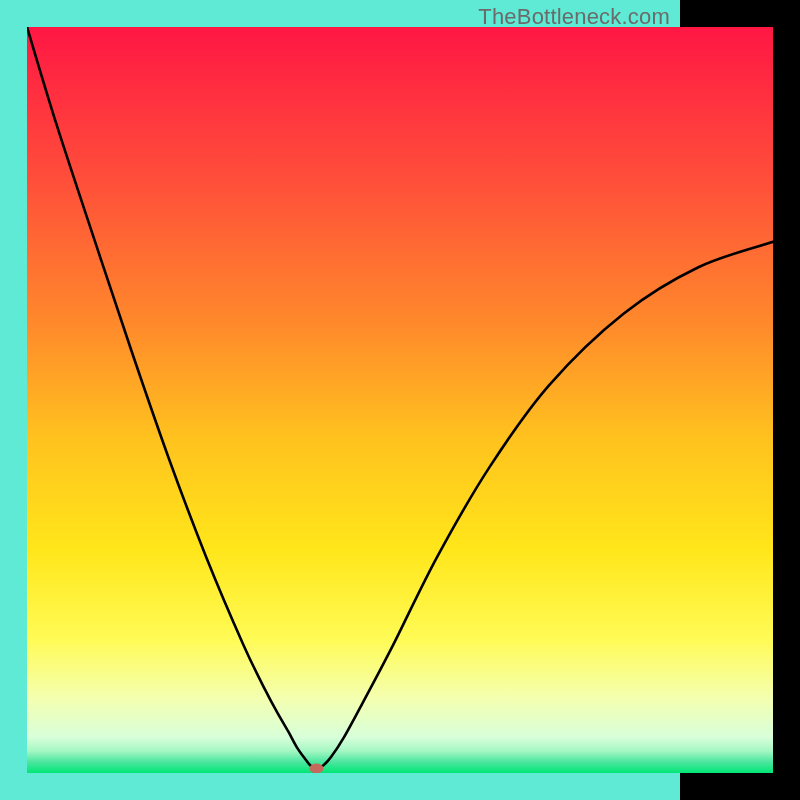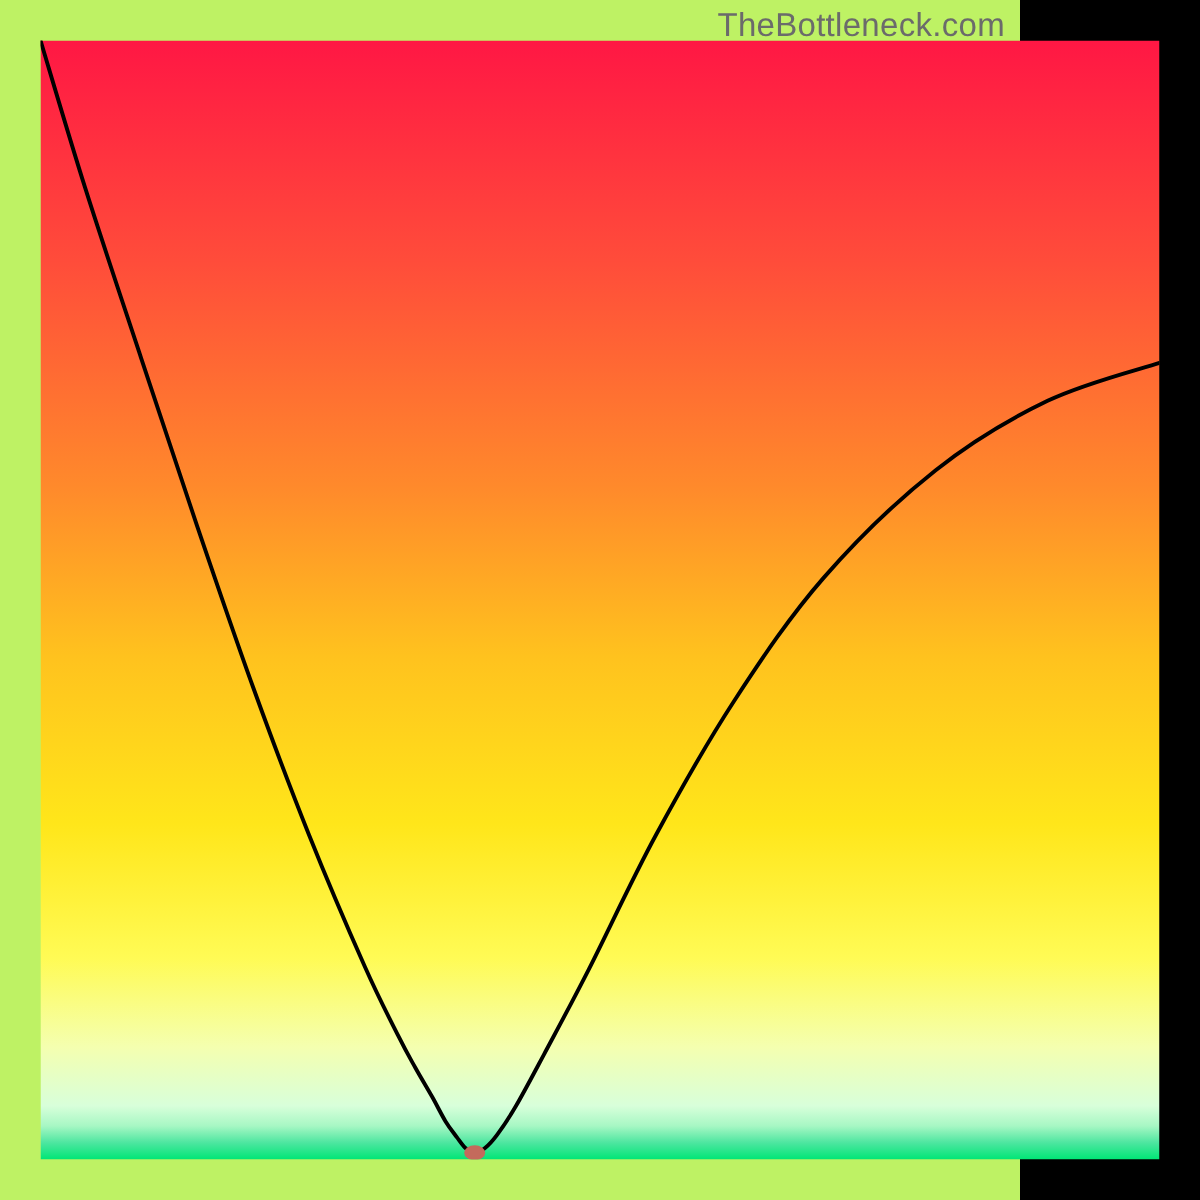--- a/index.html
+++ b/index.html
@@ -8,21 +8,21 @@
     width: 800px;
     height: 800px;
     background: #000;
     font-family: Arial, Helvetica, sans-serif;
     overflow: hidden;
   }
   .frame {
     position: relative;
     width: 680px;
     height: 800px;
-    background: #bef264;
+    background: #5eead4;
   }
   .watermark {
     position: absolute;
     top: 4px;
     right: 10px;
     color: #6b6b6b;
     font-size: 22px;
     font-weight: 500;
     letter-spacing: 0.2px;
     z-index: 5;

